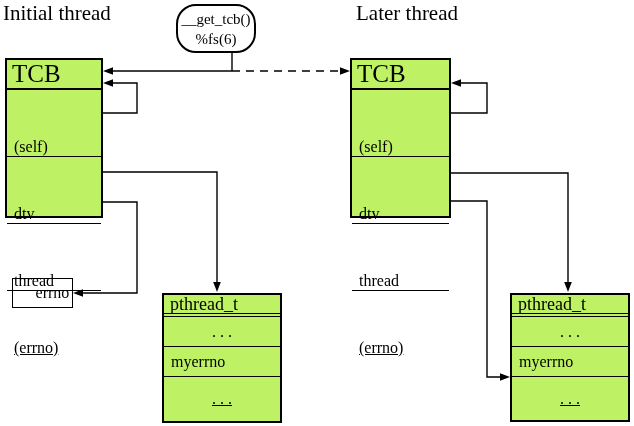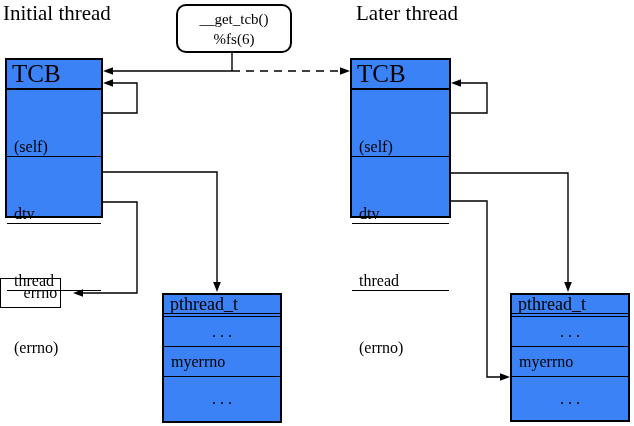--- a/index.html
+++ b/index.html
@@ -14,69 +14,69 @@
     overflow: hidden;
   }
   .title {
     position: absolute;
     font-size: 21px;
     white-space: nowrap;
   }
   .gettcb {
     position: absolute;
     left: 176px; top: 4px;
-    width: 116px; height: 49px;
+    width: 80px; height: 49px;
     border: 2px solid #000;
-    border-radius: 10px;
+    border-radius: 20px;
     display: flex;
     flex-direction: column;
     justify-content: center;
     align-items: center;
     font-size: 15px;
     line-height: 20px;
     text-align: center;
   }
   .struct {
     position: absolute;
     border: 2px solid #000;
-    background: #3b82f6;
+    background: #bef264;
     display: flex;
     flex-direction: column;
   }
   .struct .hdr {
     border-bottom: 1px solid #000;
     display: flex;
     align-items: center;
     padding-left: 6px;
   }
   .struct .dbl {
     height: 3px;
     border-bottom: 1px solid #000;
   }
   .struct .row {
     border-bottom: 1px solid #000;
     display: flex;
     align-items: center;
     padding-left: 7px;
     font-size: 16px;
   }
-  .struct .row:last-child { border-bottom: none; flex: 1; }
+  .struct .row:last-child { border-bottom: none; flex: 1; text-decoration: underline; }
   .struct .row.center { justify-content: center; padding-left: 0; }
 
   .tcb { width: 98px; height: 160px; }
   .tcb .hdr { height: 31px; font-size: 25px; padding-left: 5px; }
   .tcb .row { height: 30px; margin-top: 48px; }
 
   .pthread { width: 120px; height: 130px; }
   .pthread .hdr { height: 19px; font-size: 18px; }
   .pthread .row { height: 30px; }
 
   .errno-box {
     position: absolute;
-    left: 0; top: 278px;
+    left: 12px; top: 278px;
     width: 61px; height: 30px;
     border: 1px solid #000;
     display: flex;
     align-items: center;
     justify-content: center;
     font-size: 16px;
     padding-left: 20px;
   }
   .overlay {
     position: absolute;

